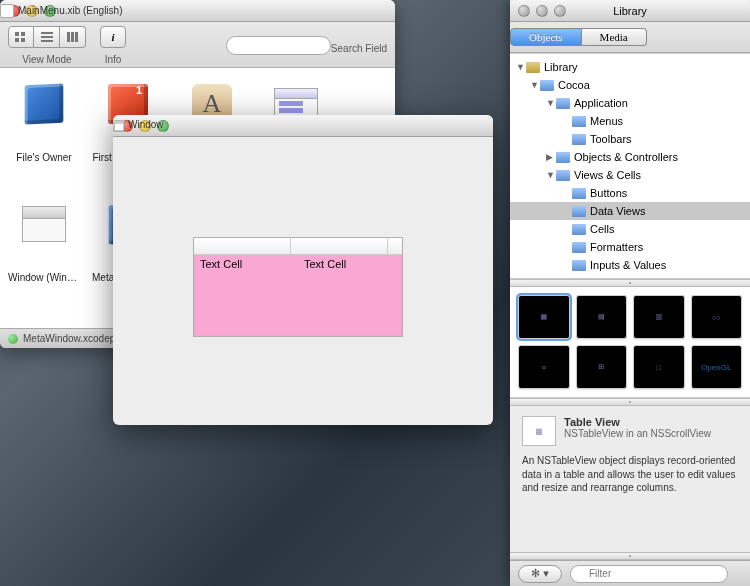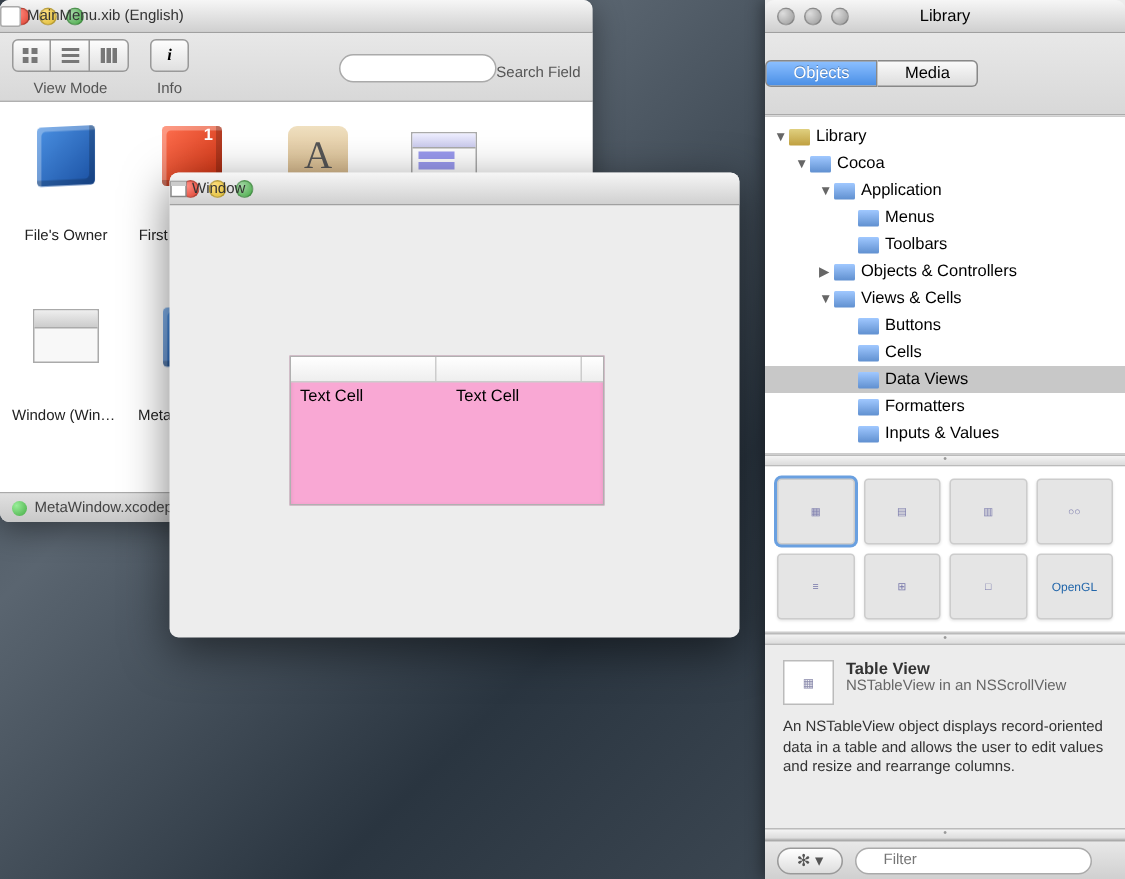--- a/index.html
+++ b/index.html
@@ -136,21 +136,21 @@
 
 .library {
   position:absolute;
   right:0; top:0;
   width: 240px; height: 586px;
   background:#ececec;
   box-shadow: -2px 0 10px rgba(0,0,0,0.4);
   display:flex; flex-direction:column;
 }
 .tabseg {
-  display:flex; margin: 16px auto;
+  display:flex; margin: 4px auto; font-family: Liberation Serif, serif;
 }
 .tabseg .seg {
   padding: 2px 18px;
   border:1px solid #888;
   font-size:11px;
   background: linear-gradient(#fafafa,#ddd);
 }
 .tabseg .seg.active {
   background: linear-gradient(#8bbfff,#4a8fe6);
   color:#fff;
@@ -171,21 +171,21 @@
 .indent1 { padding-left: 20px;}
 .indent2 { padding-left: 36px;}
 .indent3 { padding-left: 52px;}
 .palette {
   background:#fff; border-bottom:1px solid #ccc;
   padding: 8px; display:grid; grid-template-columns: repeat(4,1fr);
   gap:6px;
 }
 .palitem {
   height:44px; border:1px solid #ccc; border-radius:3px;
-  background:#e5e5e5;
+  background:#000000;
   box-shadow: 0 1px 2px rgba(0,0,0,0.1);
   display:flex; align-items:center; justify-content:center;
   font-size:7px; color:#77a;
 }
 .palitem.sel { box-shadow: 0 0 0 2px #6aa0e0;}
 .splitter { height:8px; background:linear-gradient(#f4f4f4,#dcdcdc); border-top:1px solid #bbb; border-bottom:1px solid #bbb; text-align:center; color:#999; font-size:7px; line-height:6px;}
 .infopane {
   padding:10px 12px; font-size:10px; color:#333; flex:1; background:#ececec;
 }
 .infopane .thumb { float:left; width:34px; height:30px; border:1px solid #bbb; background:#fff; margin-right:8px; display:flex; align-items:center; justify-content:center; font-size:8px; color:#88a;}
@@ -397,29 +397,29 @@
       <div class="treeitem indent2">
         <span class="disclose">▼</span>
         <span class="folder"></span>
         <span>Views &amp; Cells</span>
       </div>
       <div class="treeitem indent3">
         <span class="disclose"></span>
         <span class="folder"></span>
         <span>Buttons</span>
       </div>
+      <div class="treeitem indent3 selected">
+        <span class="disclose"></span>
+        <span class="folder"></span>
+        <span>Data Views</span>
+      </div>
       <div class="treeitem indent3">
         <span class="disclose"></span>
         <span class="folder"></span>
         <span>Cells</span>
-      </div>
-      <div class="treeitem indent3 selected">
-        <span class="disclose"></span>
-        <span class="folder"></span>
-        <span>Data Views</span>
       </div>
       <div class="treeitem indent3">
         <span class="disclose"></span>
         <span class="folder"></span>
         <span>Formatters</span>
       </div>
       <div class="treeitem indent3">
         <span class="disclose"></span>
         <span class="folder"></span>
         <span>Inputs &amp; Values</span>

